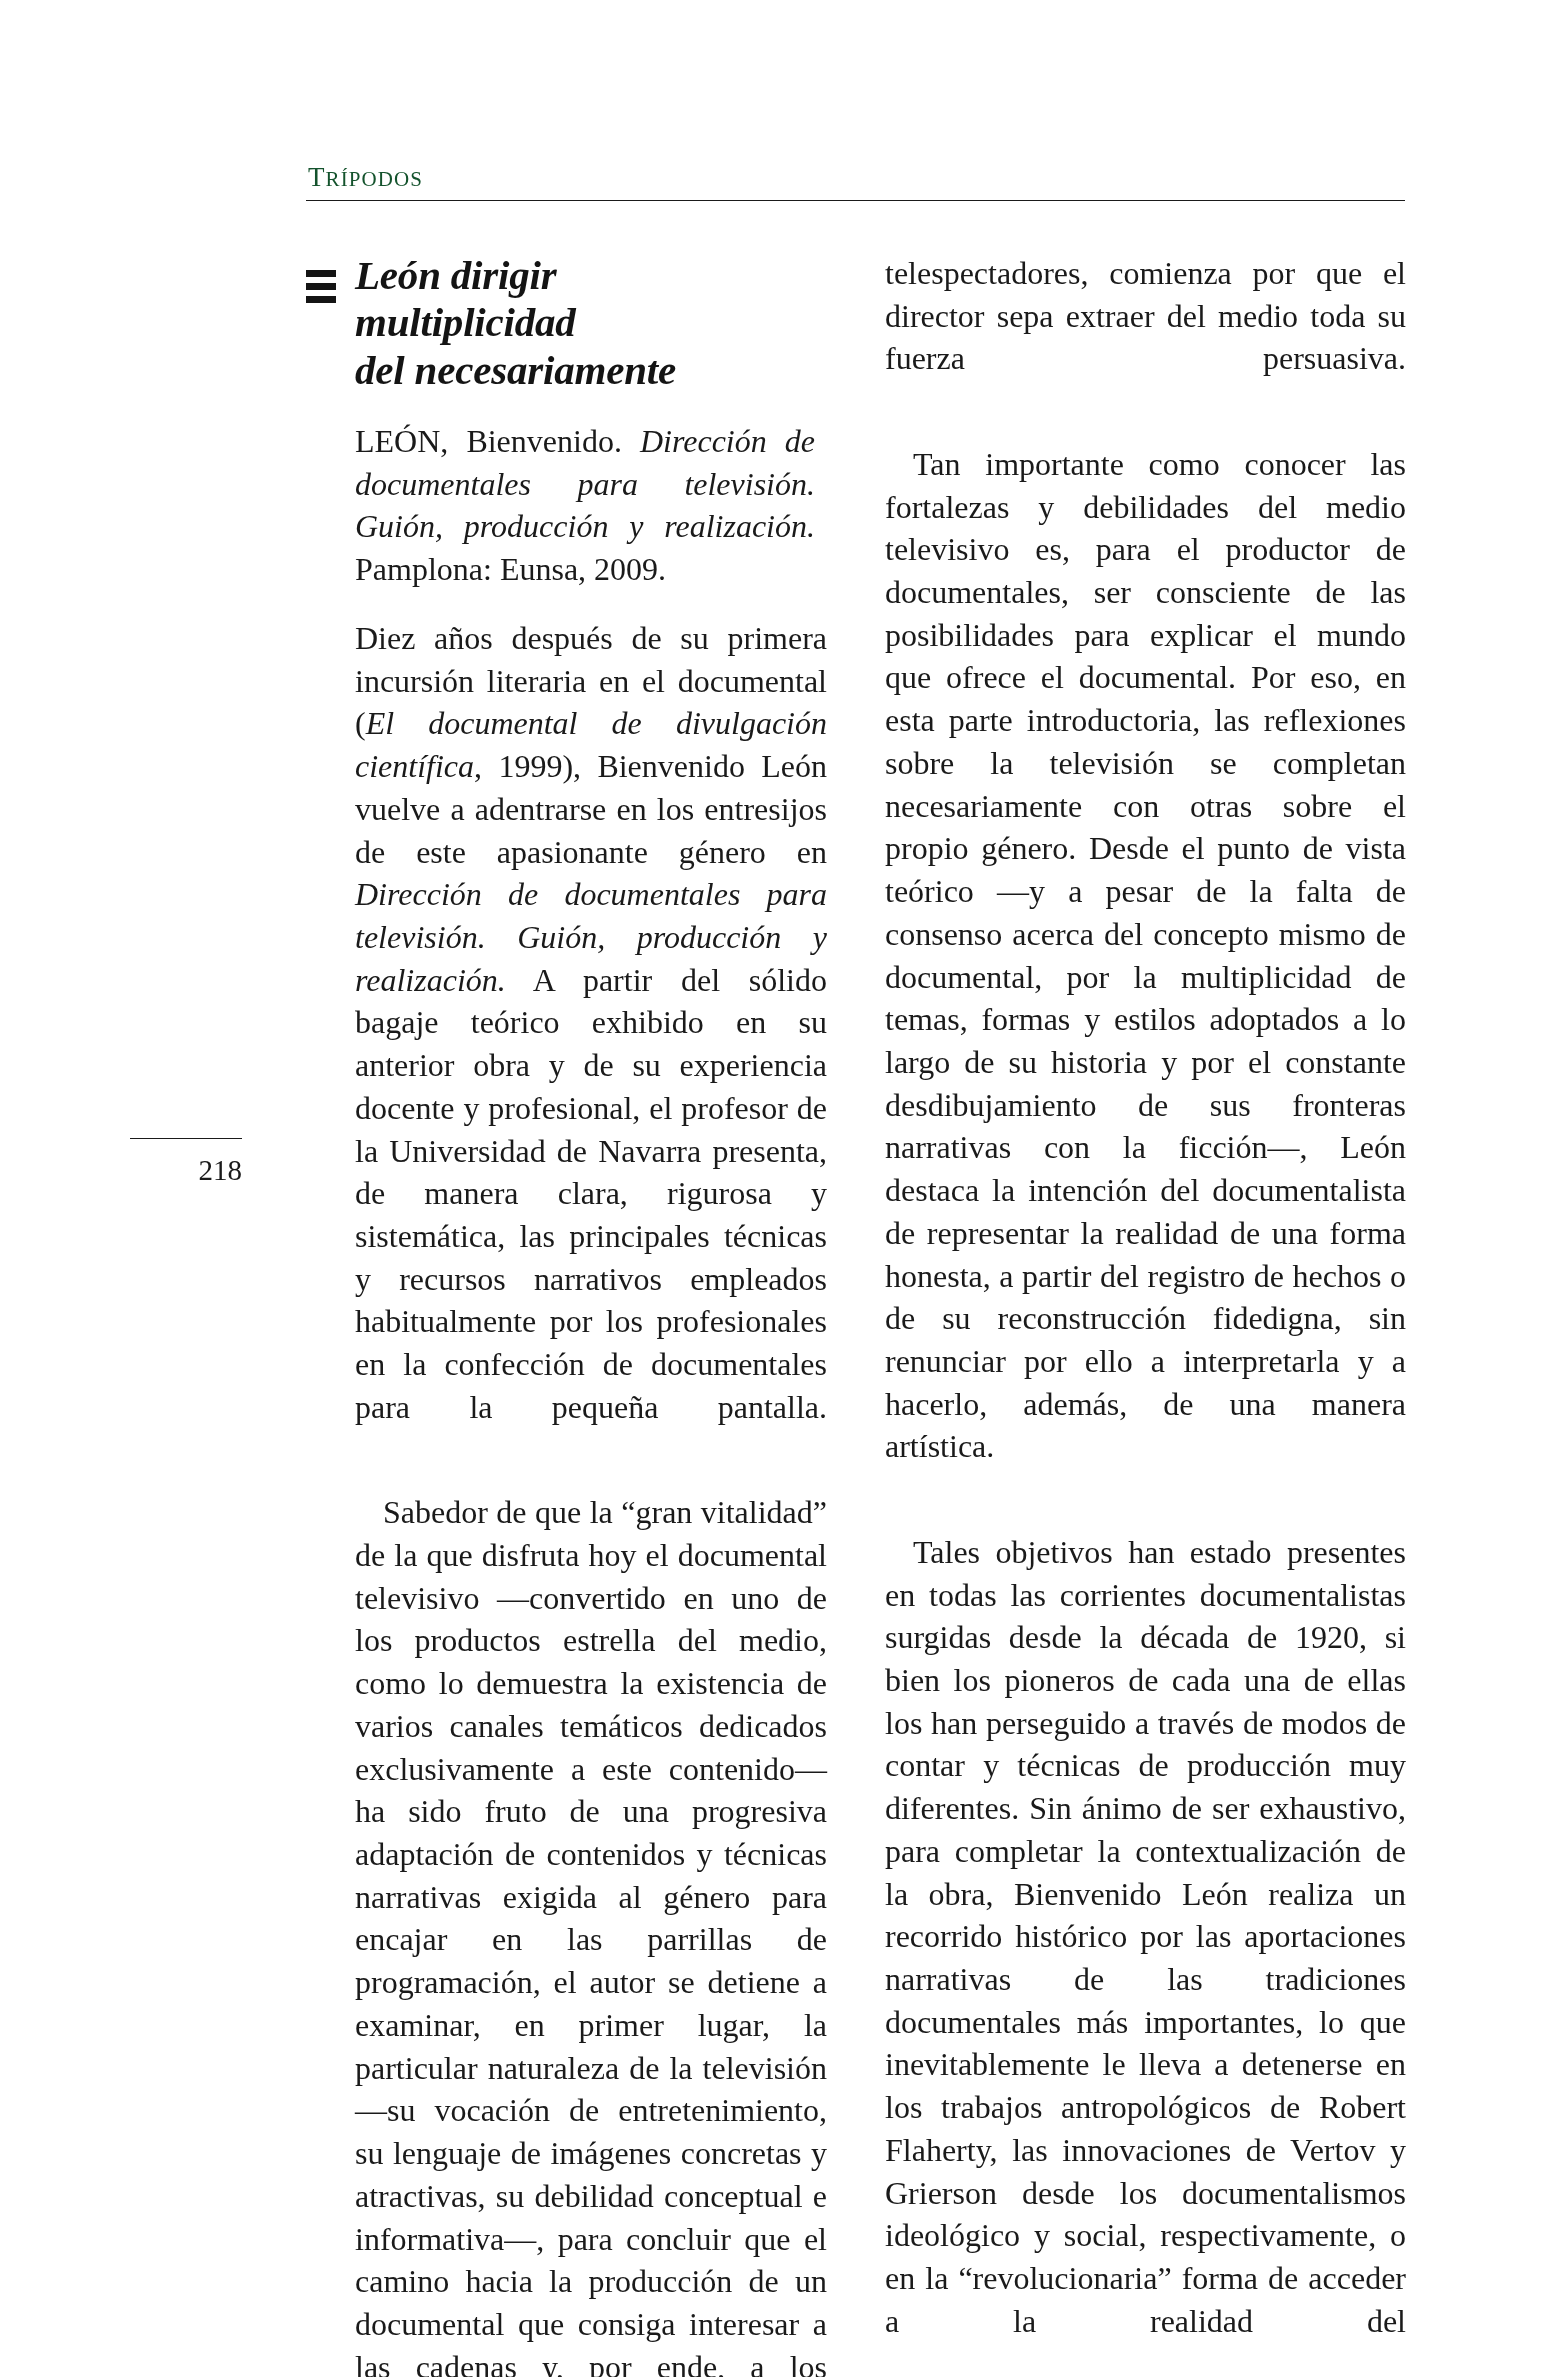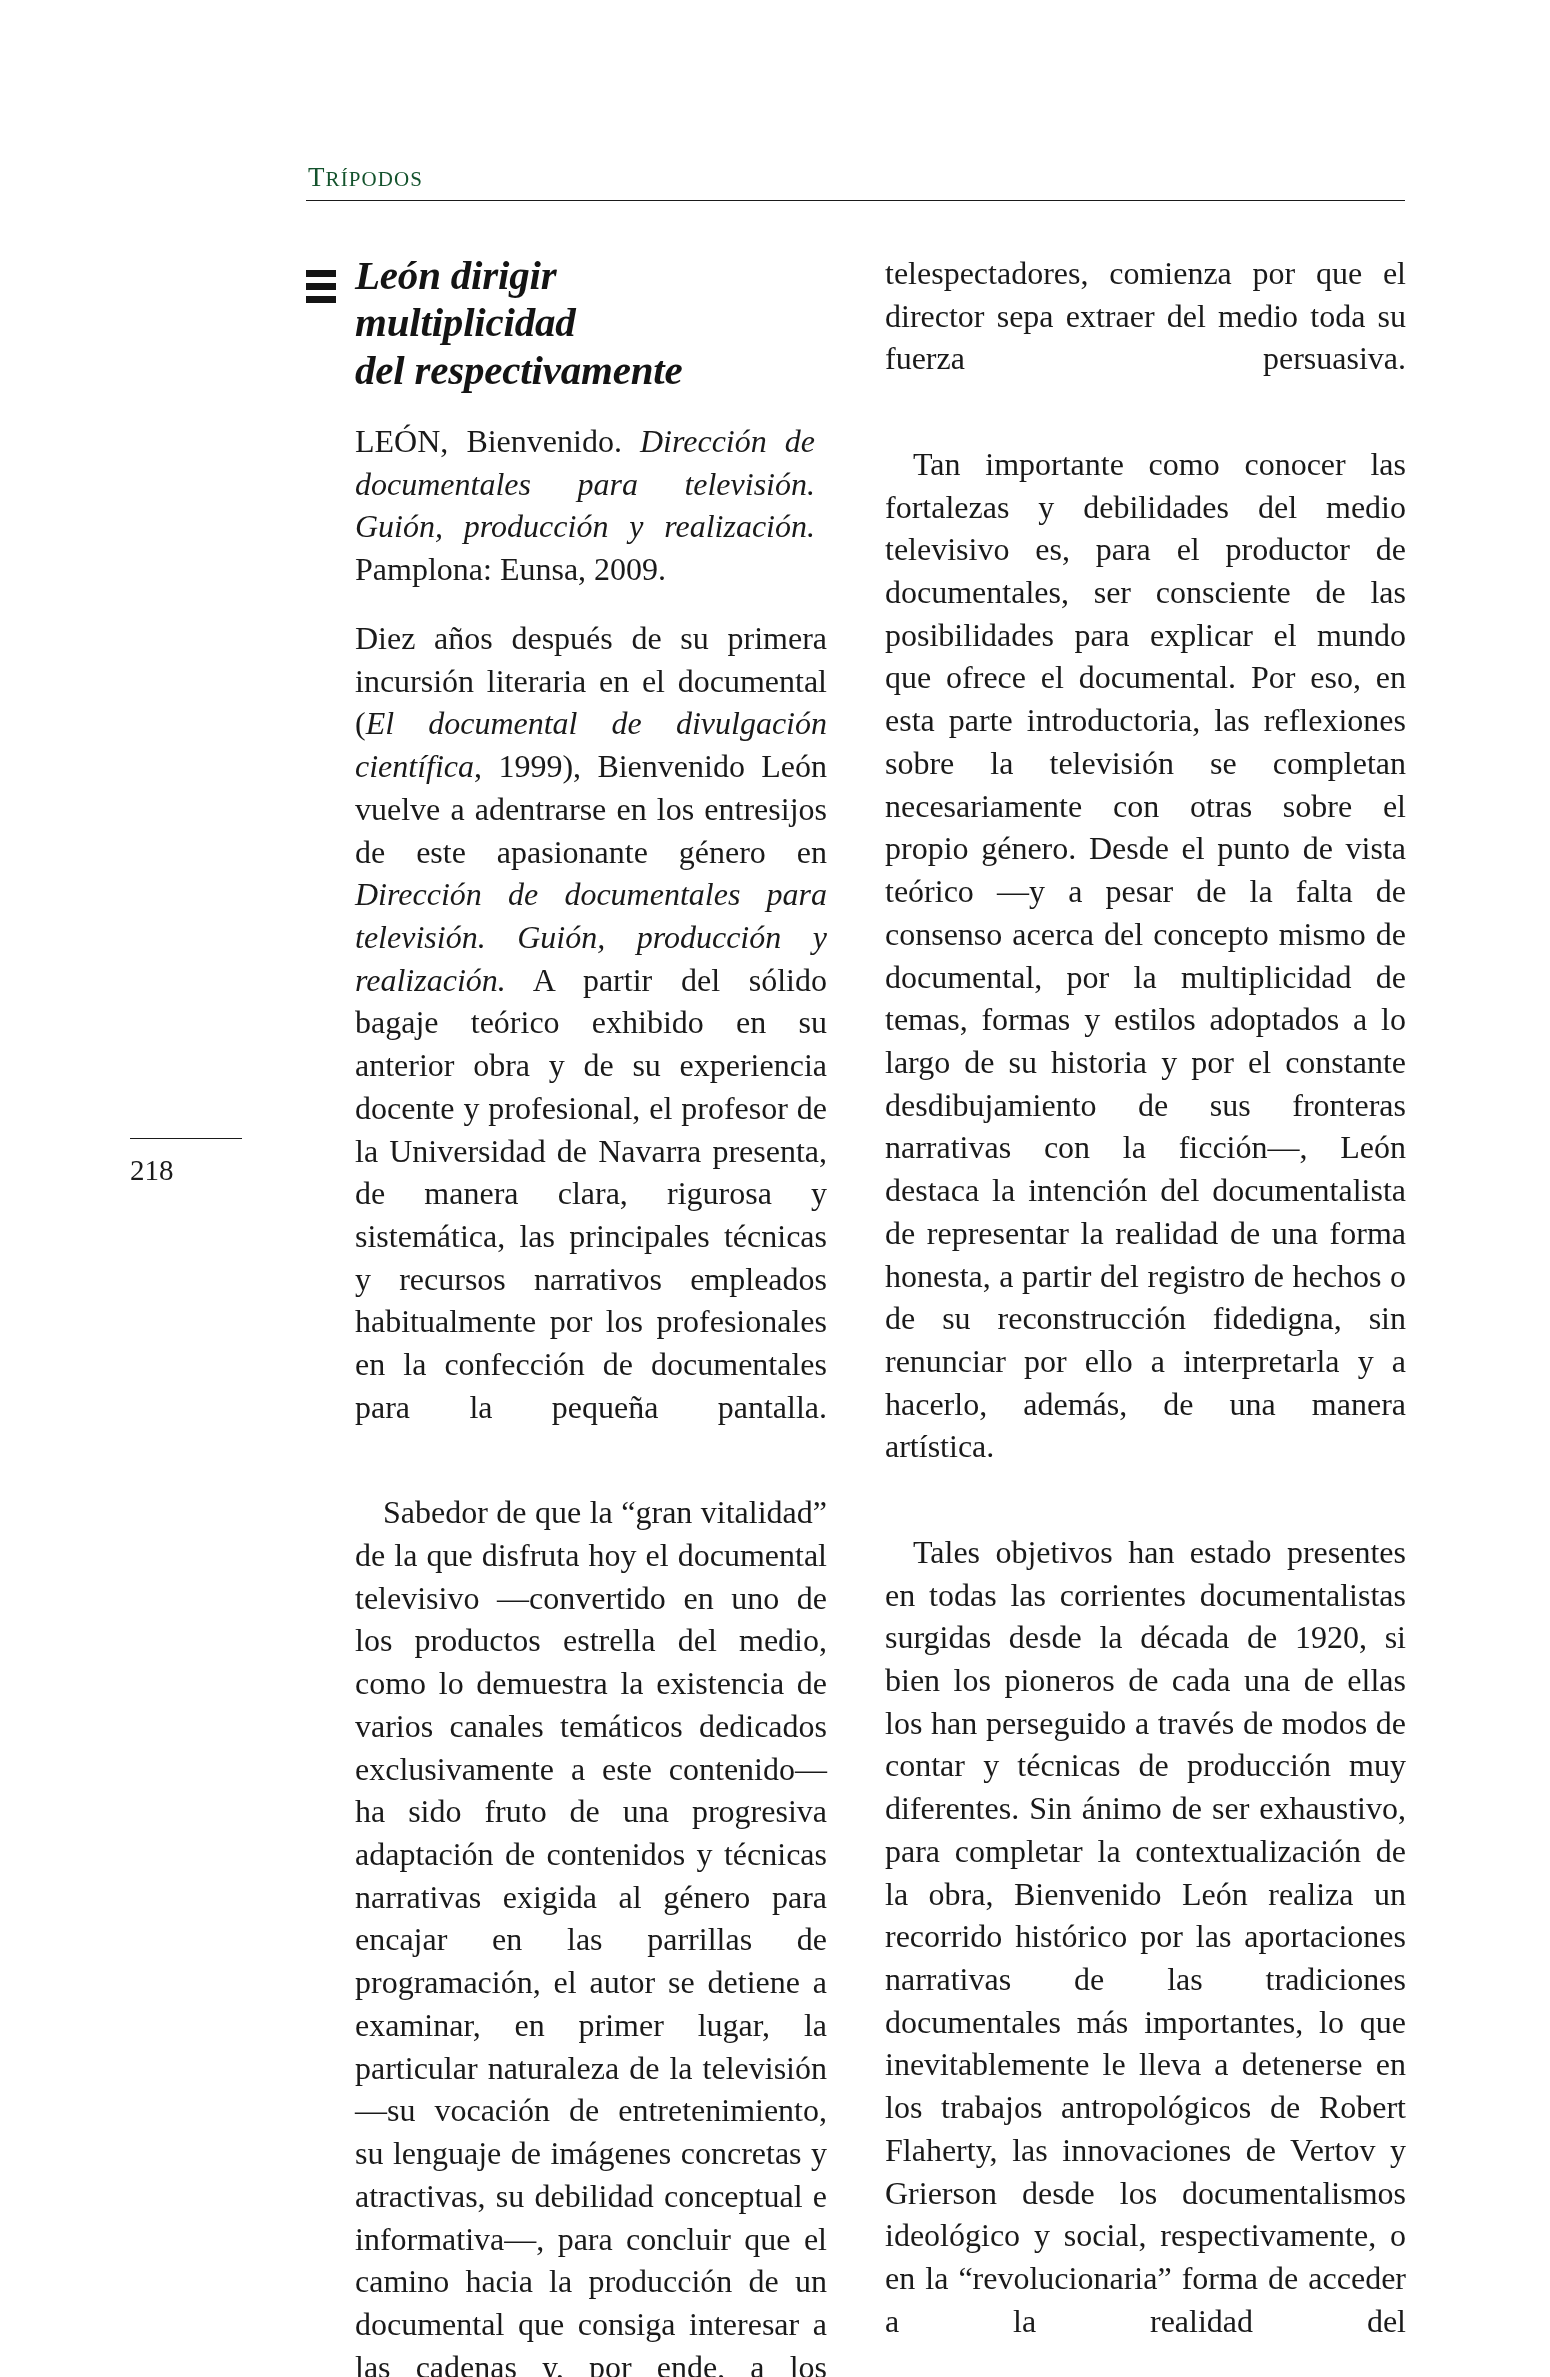--- a/index.html
+++ b/index.html
@@ -54,21 +54,21 @@
     top: 1138px;
     width: 112px;
     height: 0.9px;
     background: #1a1a1a;
   }
   .folio-number {
     position: absolute;
     left: 130px;
     top: 1154px;
     width: 112px;
-    text-align: left;
+    text-align: right;
     font-size: 29px;
     color: #1a1a1a;
   }
 
   
   .columns {
     position: absolute;
     left: 306px;
     top: 252px;
     width: 1099px;
@@ -167,21 +167,21 @@
 
       <div class="title-block">
         <span class="hamburger-icon">
           <i></i>
             <i></i>
             <i></i>
         </span>
         <h1 class="article-title">
           <span class="tline">León dirigir</span>
           <span class="tline">multiplicidad</span>
-          <span class="tline">del respectivamente</span>
+          <span class="tline">del necesariamente</span>
         </h1>
       </div>
 
       <div class="citation"><span>LEÓN, Bienvenido. </span><i>Dirección de documentales para televisión. Guión, producción y realización.</i><span> Pamplona: Eunsa, 2009.</span></div>
 
       <div class="body-text">
         <p><span>Diez años después de su primera incursión literaria en el documental (</span><i>El documental de divulgación científica</i><span>, 1999), Bienvenido León vuelve a adentrarse en los entresijos de este apasionante género en </span><i>Dirección de documentales para televisión. Guión, producción y realización.</i><span> A partir del sólido bagaje teórico exhibido en su anterior obra y de su experiencia docente y profesional, el profesor de la Universidad de Navarra presenta, de manera clara, rigurosa y sistemática, las principales técnicas y recursos narrativos empleados habitualmente por los profesionales en la confección de documentales para la pequeña pantalla.</span></p>
         <p class="indent"><span>Sabedor de que la “gran vitalidad” de la que disfruta hoy el documental televisivo —convertido en uno de los productos estrella del medio, como lo demuestra la existencia de varios canales temáticos dedicados exclusivamente a este contenido— ha sido fruto de una progresiva adaptación de contenidos y técnicas narrativas exigida al género para encajar en las parrillas de programación, el autor se detiene a examinar, en primer lugar, la particular naturaleza de la televisión —su vocación de entretenimiento, su lenguaje de imágenes concretas y atractivas, su debilidad conceptual e informativa—, para concluir que el camino hacia la producción de un documental que consiga interesar a las cadenas y, por ende, a los</span></p>
       </div>
     </div>

